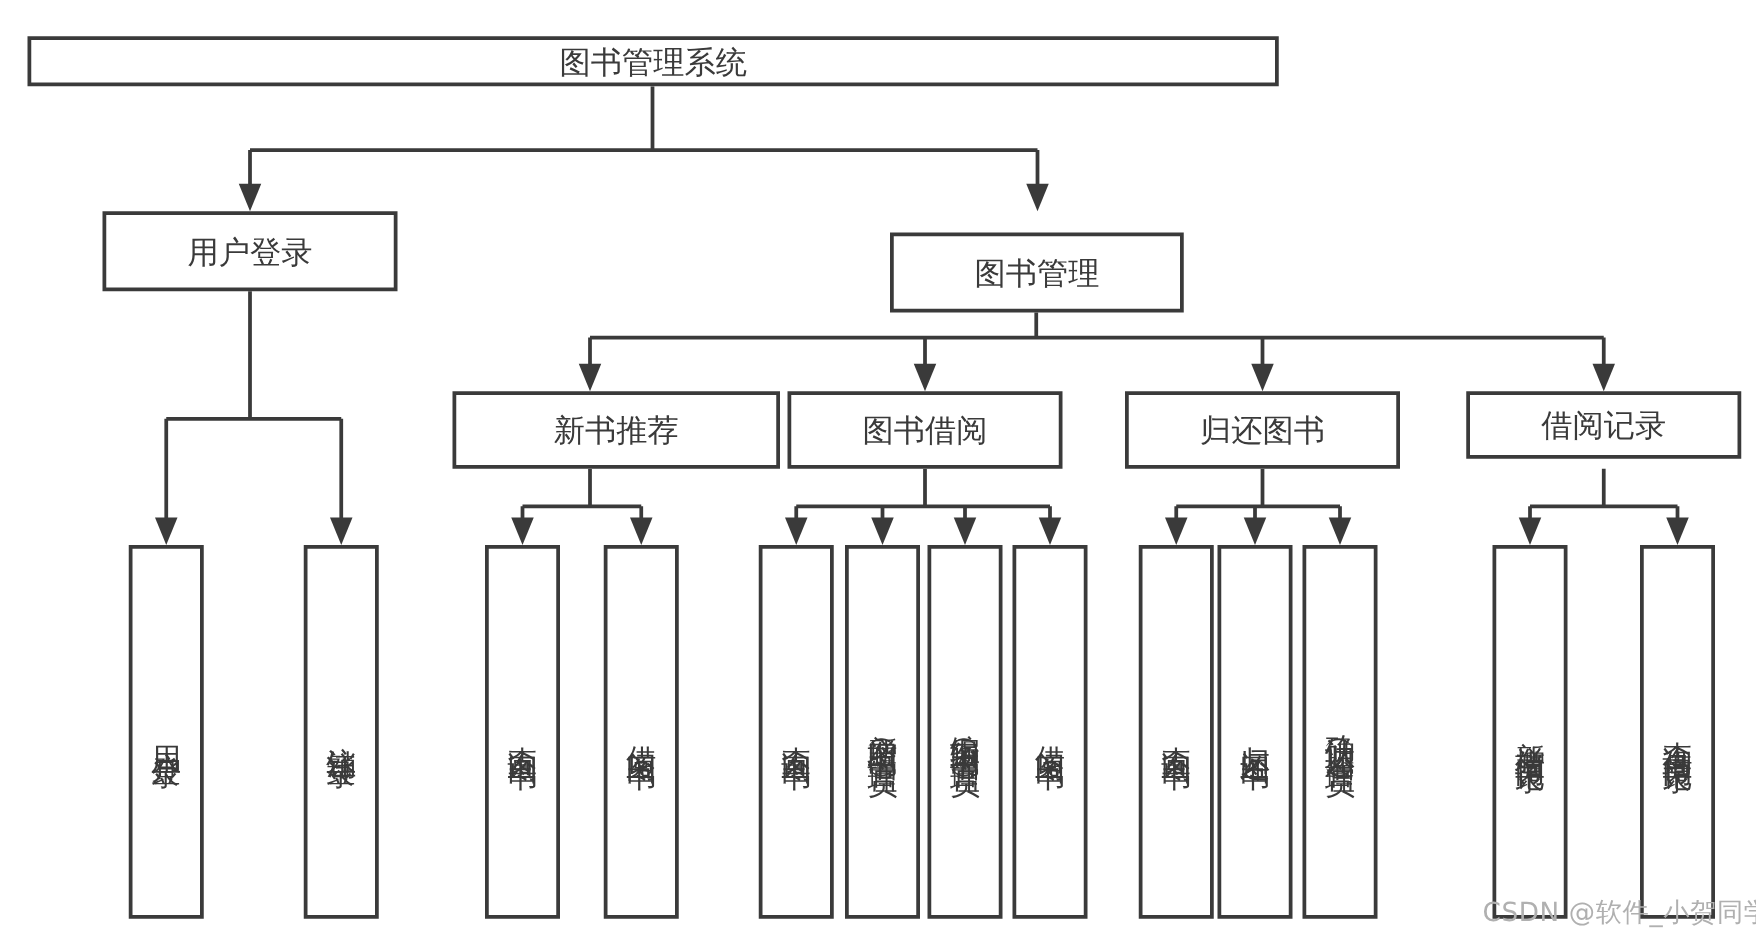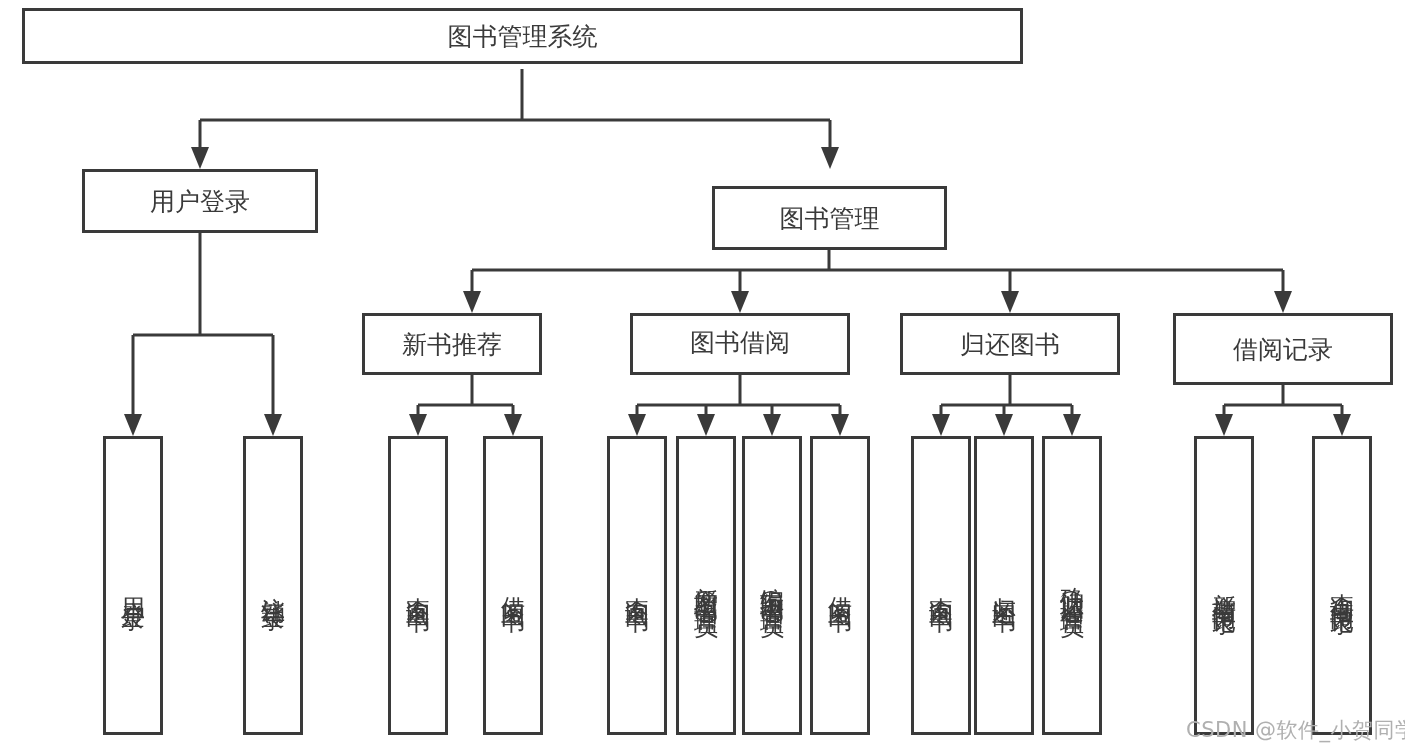--- a/index.html
+++ b/index.html
@@ -104,41 +104,41 @@
 
       <polygon points="932,414 950,414 941,436"></polygon>
       <polygon points="995,414 1013,414 1004,436"></polygon>
       <polygon points="1063,414 1081,414 1072,436"></polygon>
 
       <polygon points="1215,414 1233,414 1224,436"></polygon>
       <polygon points="1333,414 1351,414 1342,436"></polygon>
     </g>
   </svg>
 
-  <div class="box" style="left:22px; top:8px; width:1001px; height:56px;">
+  <div class="box" style="left:22px; top:29px; width:1001px; height:40px;">
     <span class="hlabel">图书管理系统</span>
   </div>
 
   <div class="box" style="left:82px; top:169px; width:236px; height:64px;">
     <span class="hlabel">用户登录</span>
   </div>
   <div class="box" style="left:712px; top:169px; width:235px; height:64px;margin-top:17px;">
     <span class="hlabel">图书管理</span>
   </div>
 
-  <div class="box" style="left:362px; top:313px; width:180px; height:62px;text-align:center;">
+  <div class="box" style="left:362px; top:313px; width:262px; height:62px;text-align:center;">
     <span class="hlabel">新书推荐</span>
   </div>
-  <div class="box" style="left:630px; top:313px; width:220px; height:62px;font-family:Liberation Mono, monospace;">
+  <div class="box" style="left:630px; top:313px; width:220px; height:62px;">
     <span class="hlabel">图书借阅</span>
   </div>
   <div class="box" style="left:900px; top:313px; width:220px; height:62px;">
     <span class="hlabel">归还图书</span>
   </div>
-  <div class="box" style="left:1173px; top:313px; width:220px; height:72px;">
+  <div class="box" style="left:1173px; top:313px; width:220px; height:54px;">
     <span class="hlabel">借阅记录</span>
   </div>
 
   <div class="box leaf" style="left:103px;">
     <span class="vlabel">用户登录</span>
   </div>
   <div class="box leaf" style="left:243px;">
     <span class="vlabel">注销登录</span>
   </div>
 

